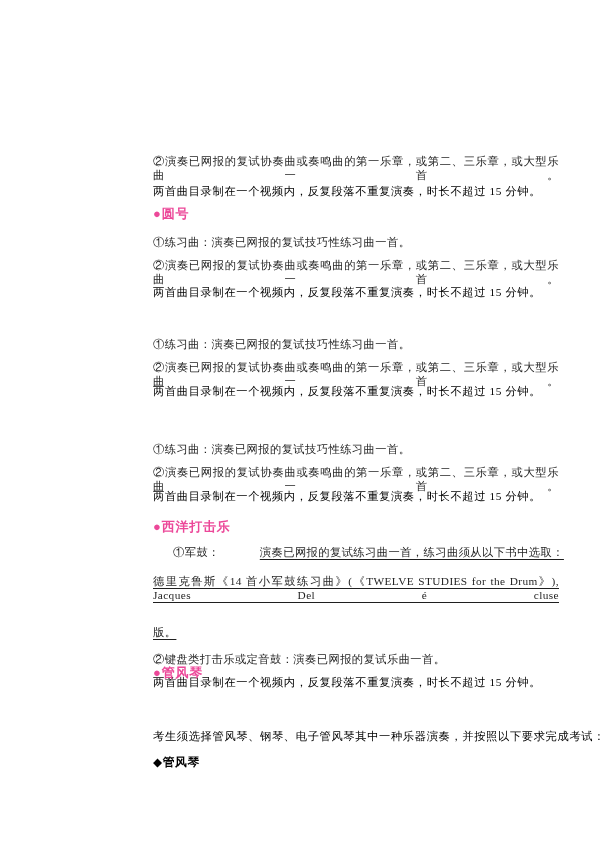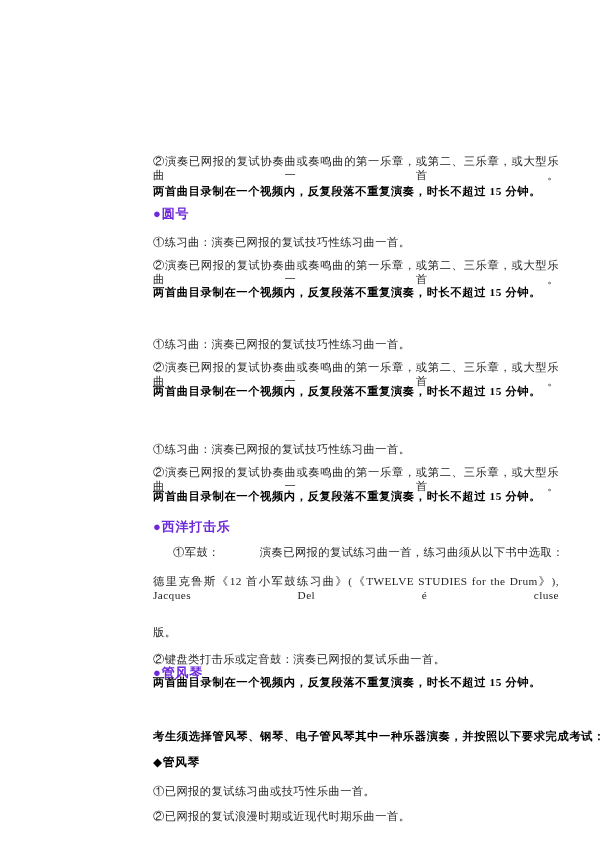--- a/index.html
+++ b/index.html
@@ -25,37 +25,38 @@
     letter-spacing: 0.4px;
     white-space: nowrap;
     color: #1f1f1f;
   }
   .justify {
     white-space: normal;
     text-align: justify;
     text-align-last: justify;
   }
   .bold {
-    font-weight: bold;
+    font-weight: normal;
     color: #000000;
     letter-spacing: 0.6px;
   }
   .heading {
     font-weight: bold;
-    color: #6d28d9;
+    color: #ec4899;
     font-size: 13px;
     letter-spacing: 0.8px;
   }
   .subheading {
     font-weight: bold;
     color: #000000;
     font-size: 11.8px;
     letter-spacing: 0.6px;
   }
   .underline, .u {
+    text-decoration: underline;
     text-underline-offset: 3px;
     text-decoration-thickness: 1px;
   }
 </style>
 </head>
 <body>
 
 <div class="page">
 
   <div class="line justify" style="top:86px">②演奏已网报的复试协奏曲或奏鸣曲的第一乐章，或第二、三乐章，或大型乐曲一首。</div>
@@ -69,24 +70,22 @@
   <div class="line" style="top:269px">①练习曲：演奏已网报的复试技巧性练习曲一首。</div>
   <div class="line justify" style="top:292px">②演奏已网报的复试协奏曲或奏鸣曲的第一乐章，或第二、三乐章，或大型乐曲一首。</div>
   <div class="line bold" style="top:316px">两首曲目录制在一个视频内，反复段落不重复演奏，时长不超过 15 分钟。</div>
 
   <div class="line" style="top:374px">①练习曲：演奏已网报的复试技巧性练习曲一首。</div>
   <div class="line justify" style="top:397px">②演奏已网报的复试协奏曲或奏鸣曲的第一乐章，或第二、三乐章，或大型乐曲一首。</div>
   <div class="line bold" style="top:421px">两首曲目录制在一个视频内，反复段落不重复演奏，时长不超过 15 分钟。</div>
   <div class="line heading" style="top:452px">●西洋打击乐</div>
 
   <div class="line" style="top:477px"><span>①军鼓：</span><span class="u">演奏已网报的复试练习曲一首，练习曲须从以下书中选取：</span></div>
-  <div class="line underline justify" style="top:506px">德里克鲁斯《12 首小军鼓练习曲》(《TWELVE STUDIES for the Drum》), Jacques Del é cluse</div>
+  <div class="line underline justify" style="top:506px">德里克鲁斯《14 首小军鼓练习曲》(《TWELVE STUDIES for the Drum》), Jacques Del é cluse</div>
   <div class="line underline" style="top:557px">版。</div>
 
   <div class="line" style="top:584px">②键盘类打击乐或定音鼓：演奏已网报的复试乐曲一首。</div>
   <div class="line bold" style="top:607px">两首曲目录制在一个视频内，反复段落不重复演奏，时长不超过 15 分钟。</div>
   <div class="line heading" style="top:598px">●管风琴</div>
   <div class="line subheading" style="top:687px">◆管风琴</div>
   <div class="line bold" style="top:661px">考生须选择管风琴、钢琴、电子管风琴其中一种乐器演奏，并按照以下要求完成考试：</div>
-  <div class="line" style="top:716px">①已网报的复试练习曲或技巧性乐曲一首。</div>
-  <div class="line" style="top:741px">②已网报的复试浪漫时期或近现代时期乐曲一首。</div>
 
 </div>
 
 </body></html>

